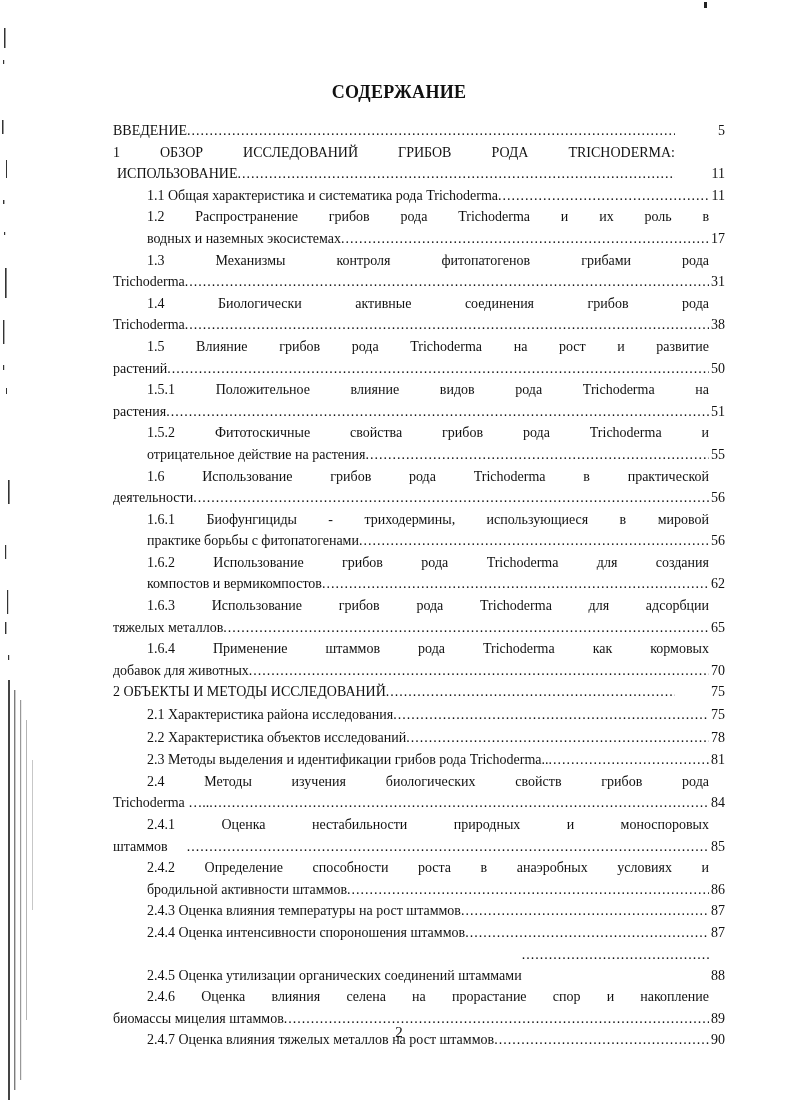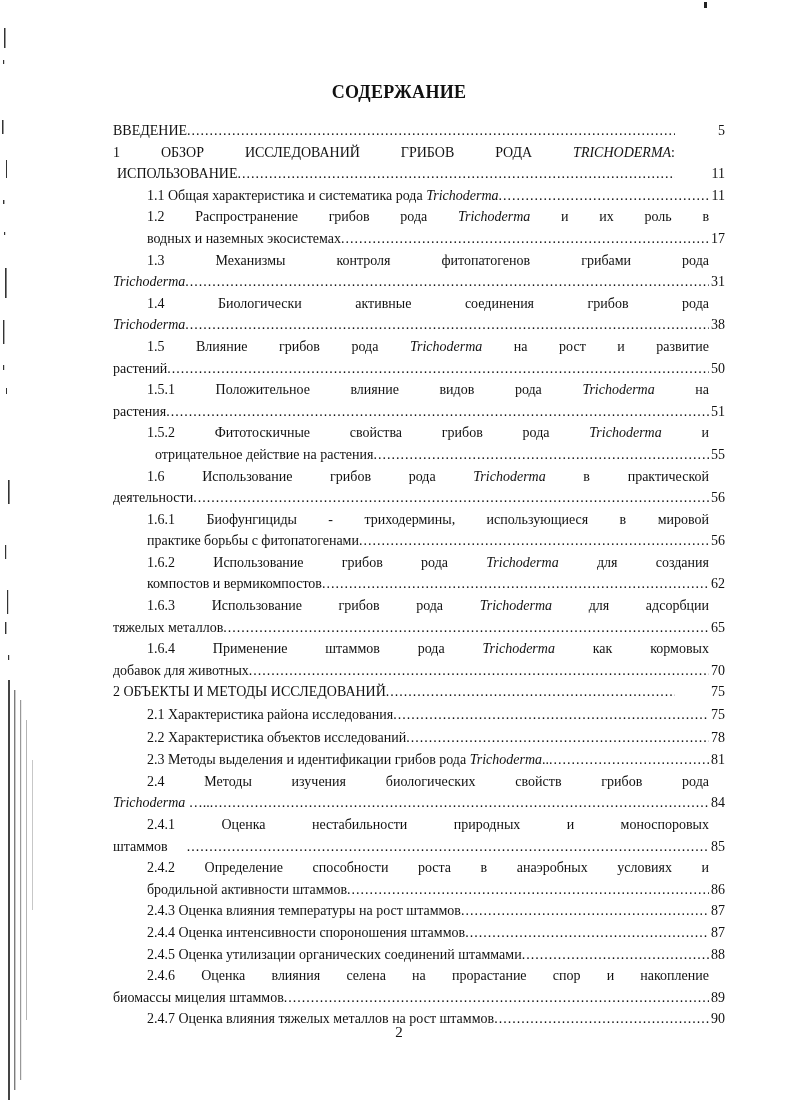--- a/index.html
+++ b/index.html
@@ -11,21 +11,21 @@
            font-weight:bold; font-size:18px; letter-spacing:0.3px; }
   .toc { position:absolute; top:120px; left:113px; width:612px; }
   .entry { position:relative; font-size:14px; line-height:21.6px; }
   .entry .text { width:562px; text-align:justify; text-align-last:left; }
   .entry .text .last { display:flex; }
   .entry .num { position:absolute; right:0; bottom:0; width:40px; text-align:right; }
   .lead { flex:1; overflow:hidden; white-space:nowrap; }
   .lead::after { content:"......................................................................................................................................................"; letter-spacing:1px; }
   .ind1 { padding-left:34px; }
   .ind2 { padding-left:34px; }
-  .i { font-style:italic; }
+  .i { }
   .pagenum { position:absolute; top:1024px; left:0; width:798px; text-align:center; font-size:15px; }
 </style>
 </head>
 <body>
 
 <svg class="scan-noise" viewBox="0 0 60 1106">
   <g fill="#333">
     <rect x="4" y="28" width="1.5" height="20"></rect>
       <rect x="3" y="60" width="1.2" height="4"></rect>
     <rect x="2" y="120" width="1.5" height="14"></rect>
@@ -129,21 +129,21 @@
         <div class="last" style="margin-left: -34px;">
           <span style="white-space: nowrap;">растения</span>
           <span class="lead"></span>
         </div>
       </div>
       <div class="num">51</div>
     </div>
     <div class="entry">
       <div class="text ind2">
         <div style="text-align: justify; text-align-last: justify;">1.5.2 Фитотоскичные свойства грибов рода <span class="i">Trichoderma</span> и</div>
-        <div class="last" style="margin-left: 8px;">
+        <div class="last" style="margin-left: 0px;">
           <span style="white-space: nowrap;">отрицательное действие на растения</span>
           <span class="lead"></span>
         </div>
       </div>
       <div class="num">55</div>
     </div>
     <div class="entry">
       <div class="text ind1">
         <div style="text-align: justify; text-align-last: justify;">1.6 Использование грибов рода <span class="i">Trichoderma</span> в практической</div>
         <div class="last" style="margin-left: -34px;">
@@ -273,21 +273,21 @@
         <div class="last">
           <span style="white-space: nowrap;">2.4.4 Оценка интенсивности спороношения штаммов</span>
           <span class="lead"></span>
         </div>
       </div>
       <div class="num">87</div>
     </div>
     <div class="entry">
       <div class="text ind2">
         <div class="last">
-          <span style="white-space: nowrap;">2.4.5 Оценка утилизации органических соединений штаммами</span>
+          <span style="white-space: nowrap; margin-top: 21px;">2.4.5 Оценка утилизации органических соединений штаммами</span>
           <span class="lead"></span>
         </div>
       </div>
       <div class="num">88</div>
     </div>
     <div class="entry">
       <div class="text ind2">
         <div style="text-align: justify; text-align-last: justify;">2.4.6 Оценка влияния селена на прорастание спор и накопление</div>
         <div class="last" style="margin-left: -34px;">
           <span style="white-space: nowrap;">биомассы мицелия штаммов</span>

